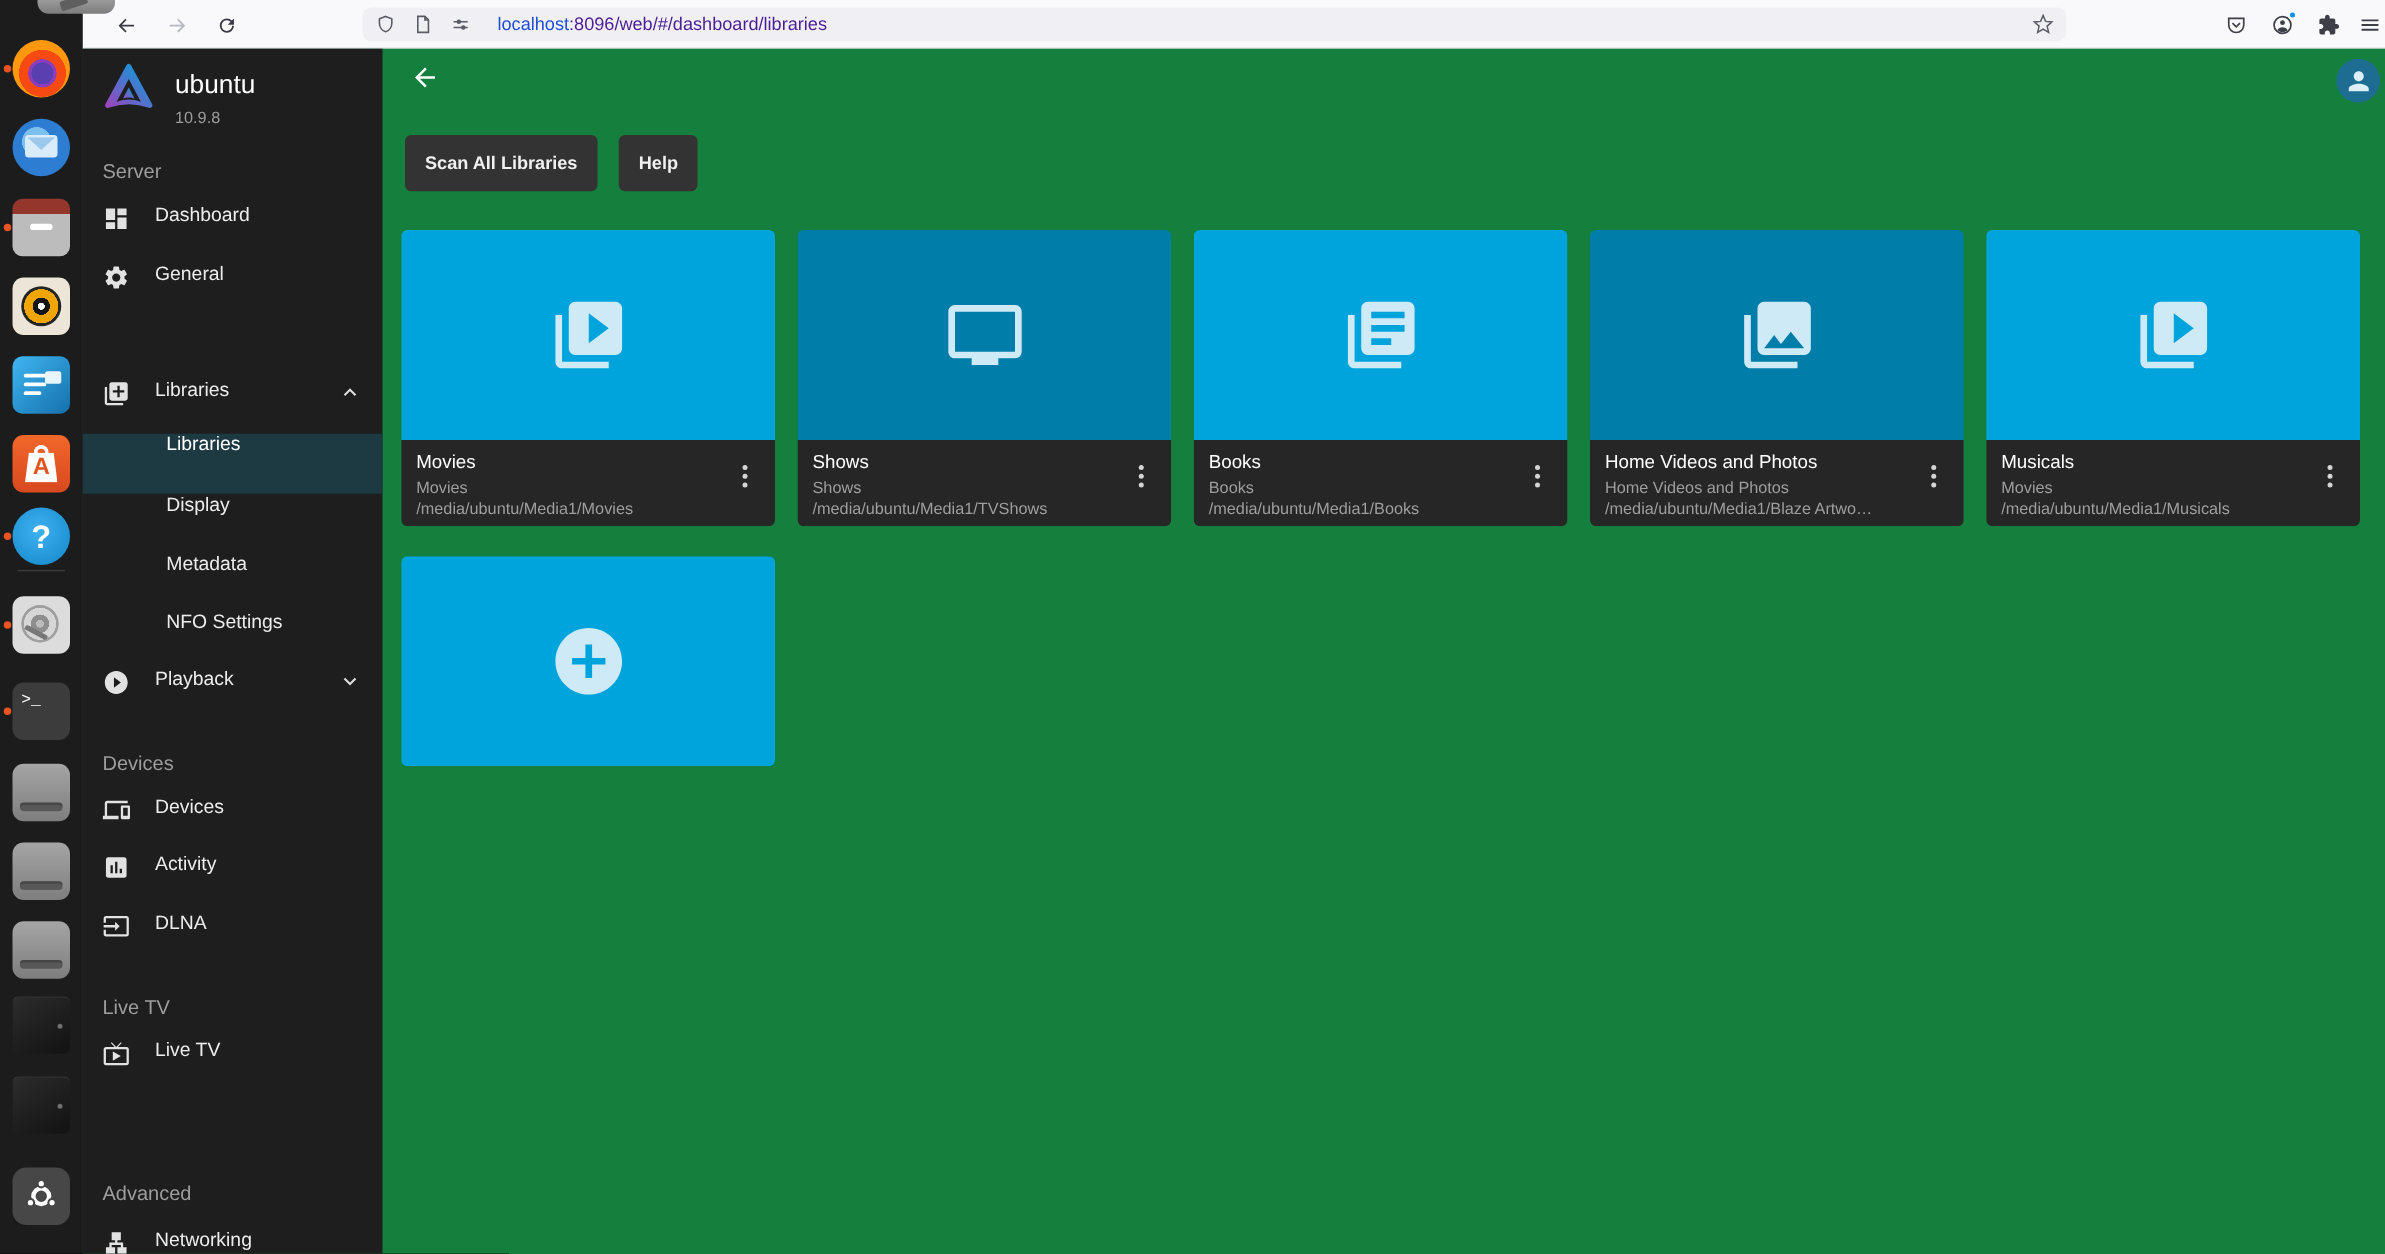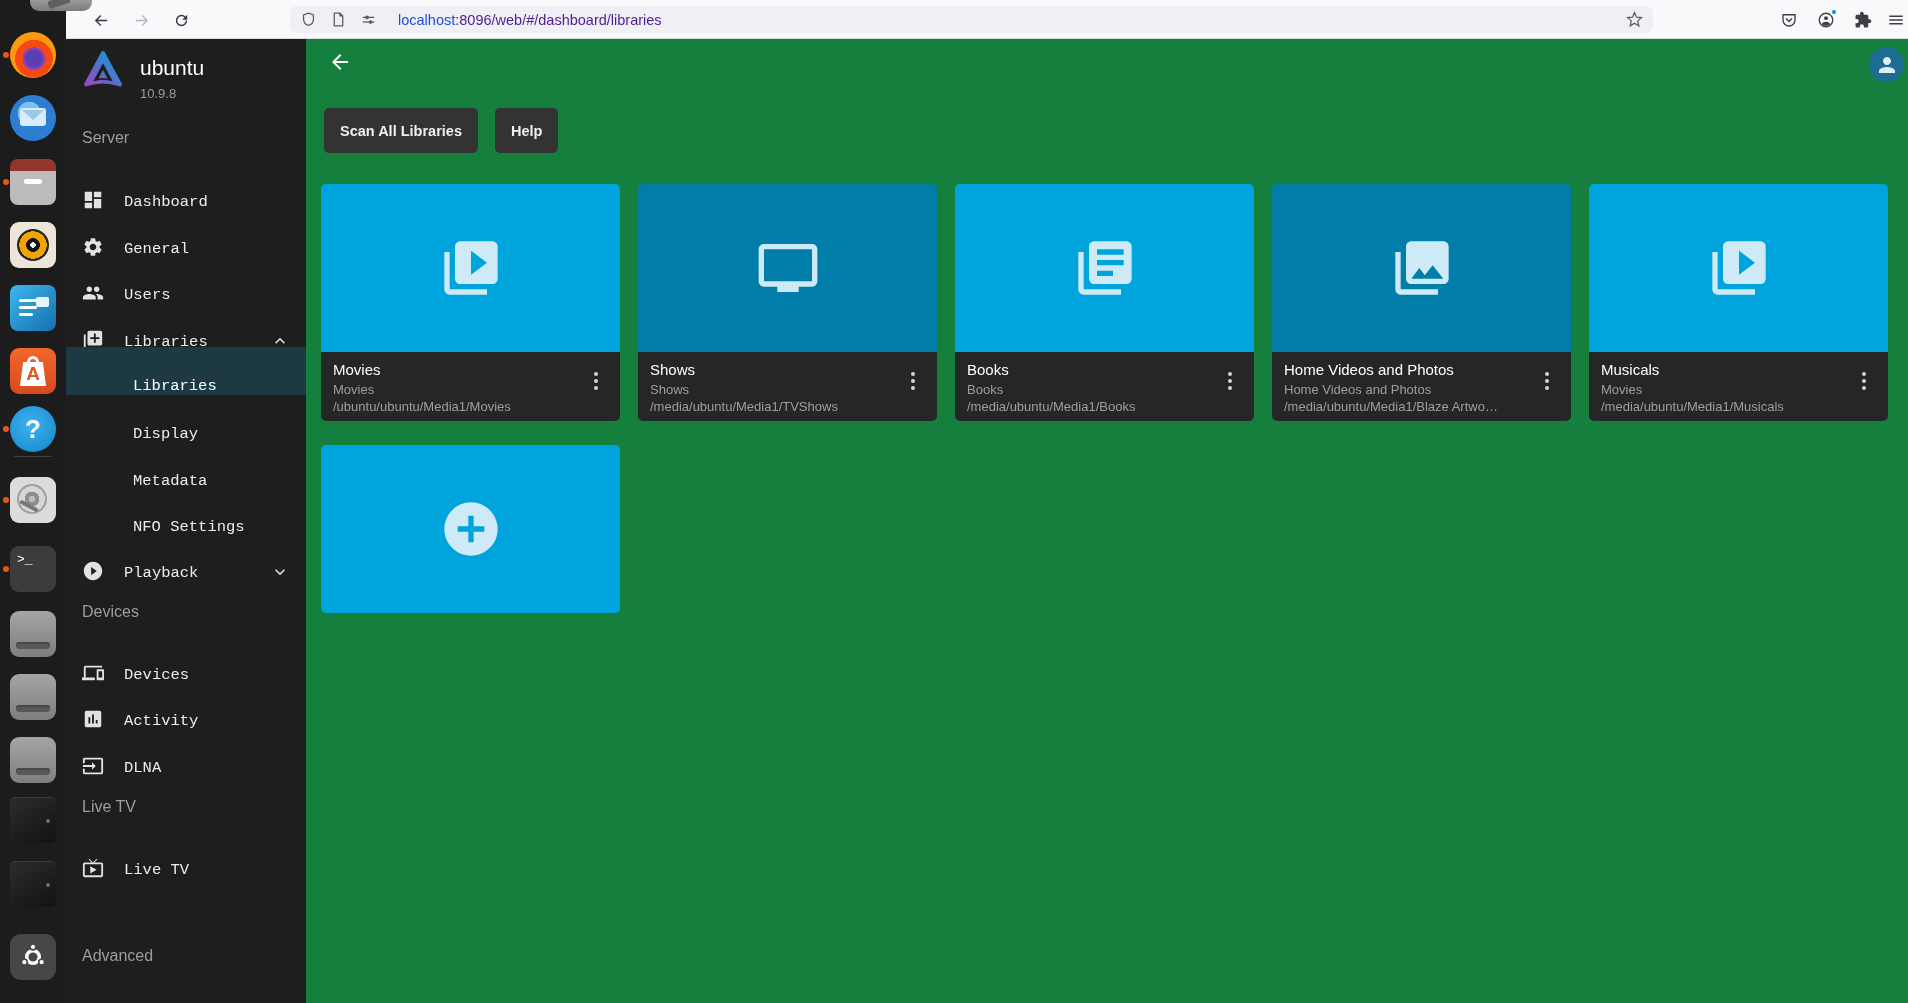--- a/index.html
+++ b/index.html
@@ -66,21 +66,21 @@
 
   
   .app { position:absolute; left:66px; top:39px; width:1842px; height:992px; background:#15803d; }
   .drawer { position:absolute; left:0; top:0; width:240px; height:100%; background:#1e1e1e; overflow:hidden; }
   .logo-row { position:absolute; left:16px; top:10px; display:flex; }
   .logo-row svg { width:42px; height:42px; }
   .server-meta { margin-left:16px; }
   .server-name { font-size:21px; color:#ffffff; margin-top:7px; }
   .server-version { font-size:13px; color:#9b9b9b; margin-top:6px; }
   .nav-header { position:absolute; left:16px; height:20px; color:#9d9d9d; font-size:16px; }
-  .nav-item { position:absolute; left:0; width:100%; height:47px; display:flex; align-items:flex-end; padding:0 16px; color:#ececec; font-size:15.5px; cursor:pointer;font-family:Liberation Mono, monospace; }
+  .nav-item { position:absolute; left:0; width:100%; height:47px; display:flex; align-items:flex-start; padding:0 16px; color:#ececec; font-size:15.5px; cursor:pointer; }
   .nav-item svg.mi { width:22px; height:22px; margin-right:20px; color:#e2e2e2; flex:0 0 auto; }
   .nav-item .chev { margin-left:auto; width:20px; height:20px; color:#dcdcdc; }
   .nav-sub { padding-left:67px; }
   .nav-selected { color:#fff; }
 
   .main { position:absolute; left:240px; top:0; right:0; bottom:0; }
   .back-btn { position:absolute; left:22px; top:11px; width:28px; height:28px; color:#fff; }
   .back-btn svg { width:24px; height:24px; }
   .avatar { position:absolute; right:4px; top:8px; width:35px; height:35px; border-radius:50%; color:#ddeef7; display:flex; align-items:center; justify-content:center; }
   .avatar svg { width:24px; height:24px; }
@@ -363,26 +363,20 @@
             <use href="#i-dashboard"></use>
           </svg>
         <span>Dashboard</span>
       </div>
       <div class="nav-item" style="top:172px">
         <svg class="mi">
             <use href="#i-settings"></use>
           </svg>
         <span>General</span>
       </div>
-      <div class="nav-item" style="top:218px">
-        <svg class="mi">
-            <use href="#i-people"></use>
-          </svg>
-        <span>Users</span>
-      </div>
       <div class="nav-item" style="top:265px">
         <svg class="mi">
             <use href="#i-libadd"></use>
           </svg>
         <span>Libraries</span>
         <svg class="chev">
             <use href="#i-chevup"></use>
           </svg>
       </div>
       <div class="nav-item nav-sub nav-selected" style="top: 308px; height: 48px; background-color: rgb(29, 58, 67);">
@@ -461,21 +455,21 @@
 
         <div class="card">
           <div class="card-img" style="background-color: rgb(0, 164, 220);">
               <svg>
                 <use href="#i-videolib"></use>
               </svg>
             </div>
           <div class="card-footer">
             <div class="card-title">Movies</div>
             <div class="card-sub">Movies</div>
-            <div class="card-sub">/ubuntu/ubuntu/Media1/Movies</div>
+            <div class="card-sub">/media/ubuntu/Media1/Movies</div>
             <div class="card-menu">
                 <i></i>
                 <i></i>
                 <i></i>
               </div>
           </div>
         </div>
 
         <div class="card">
           <div class="card-img" style="background-color: rgb(0, 126, 169);">

